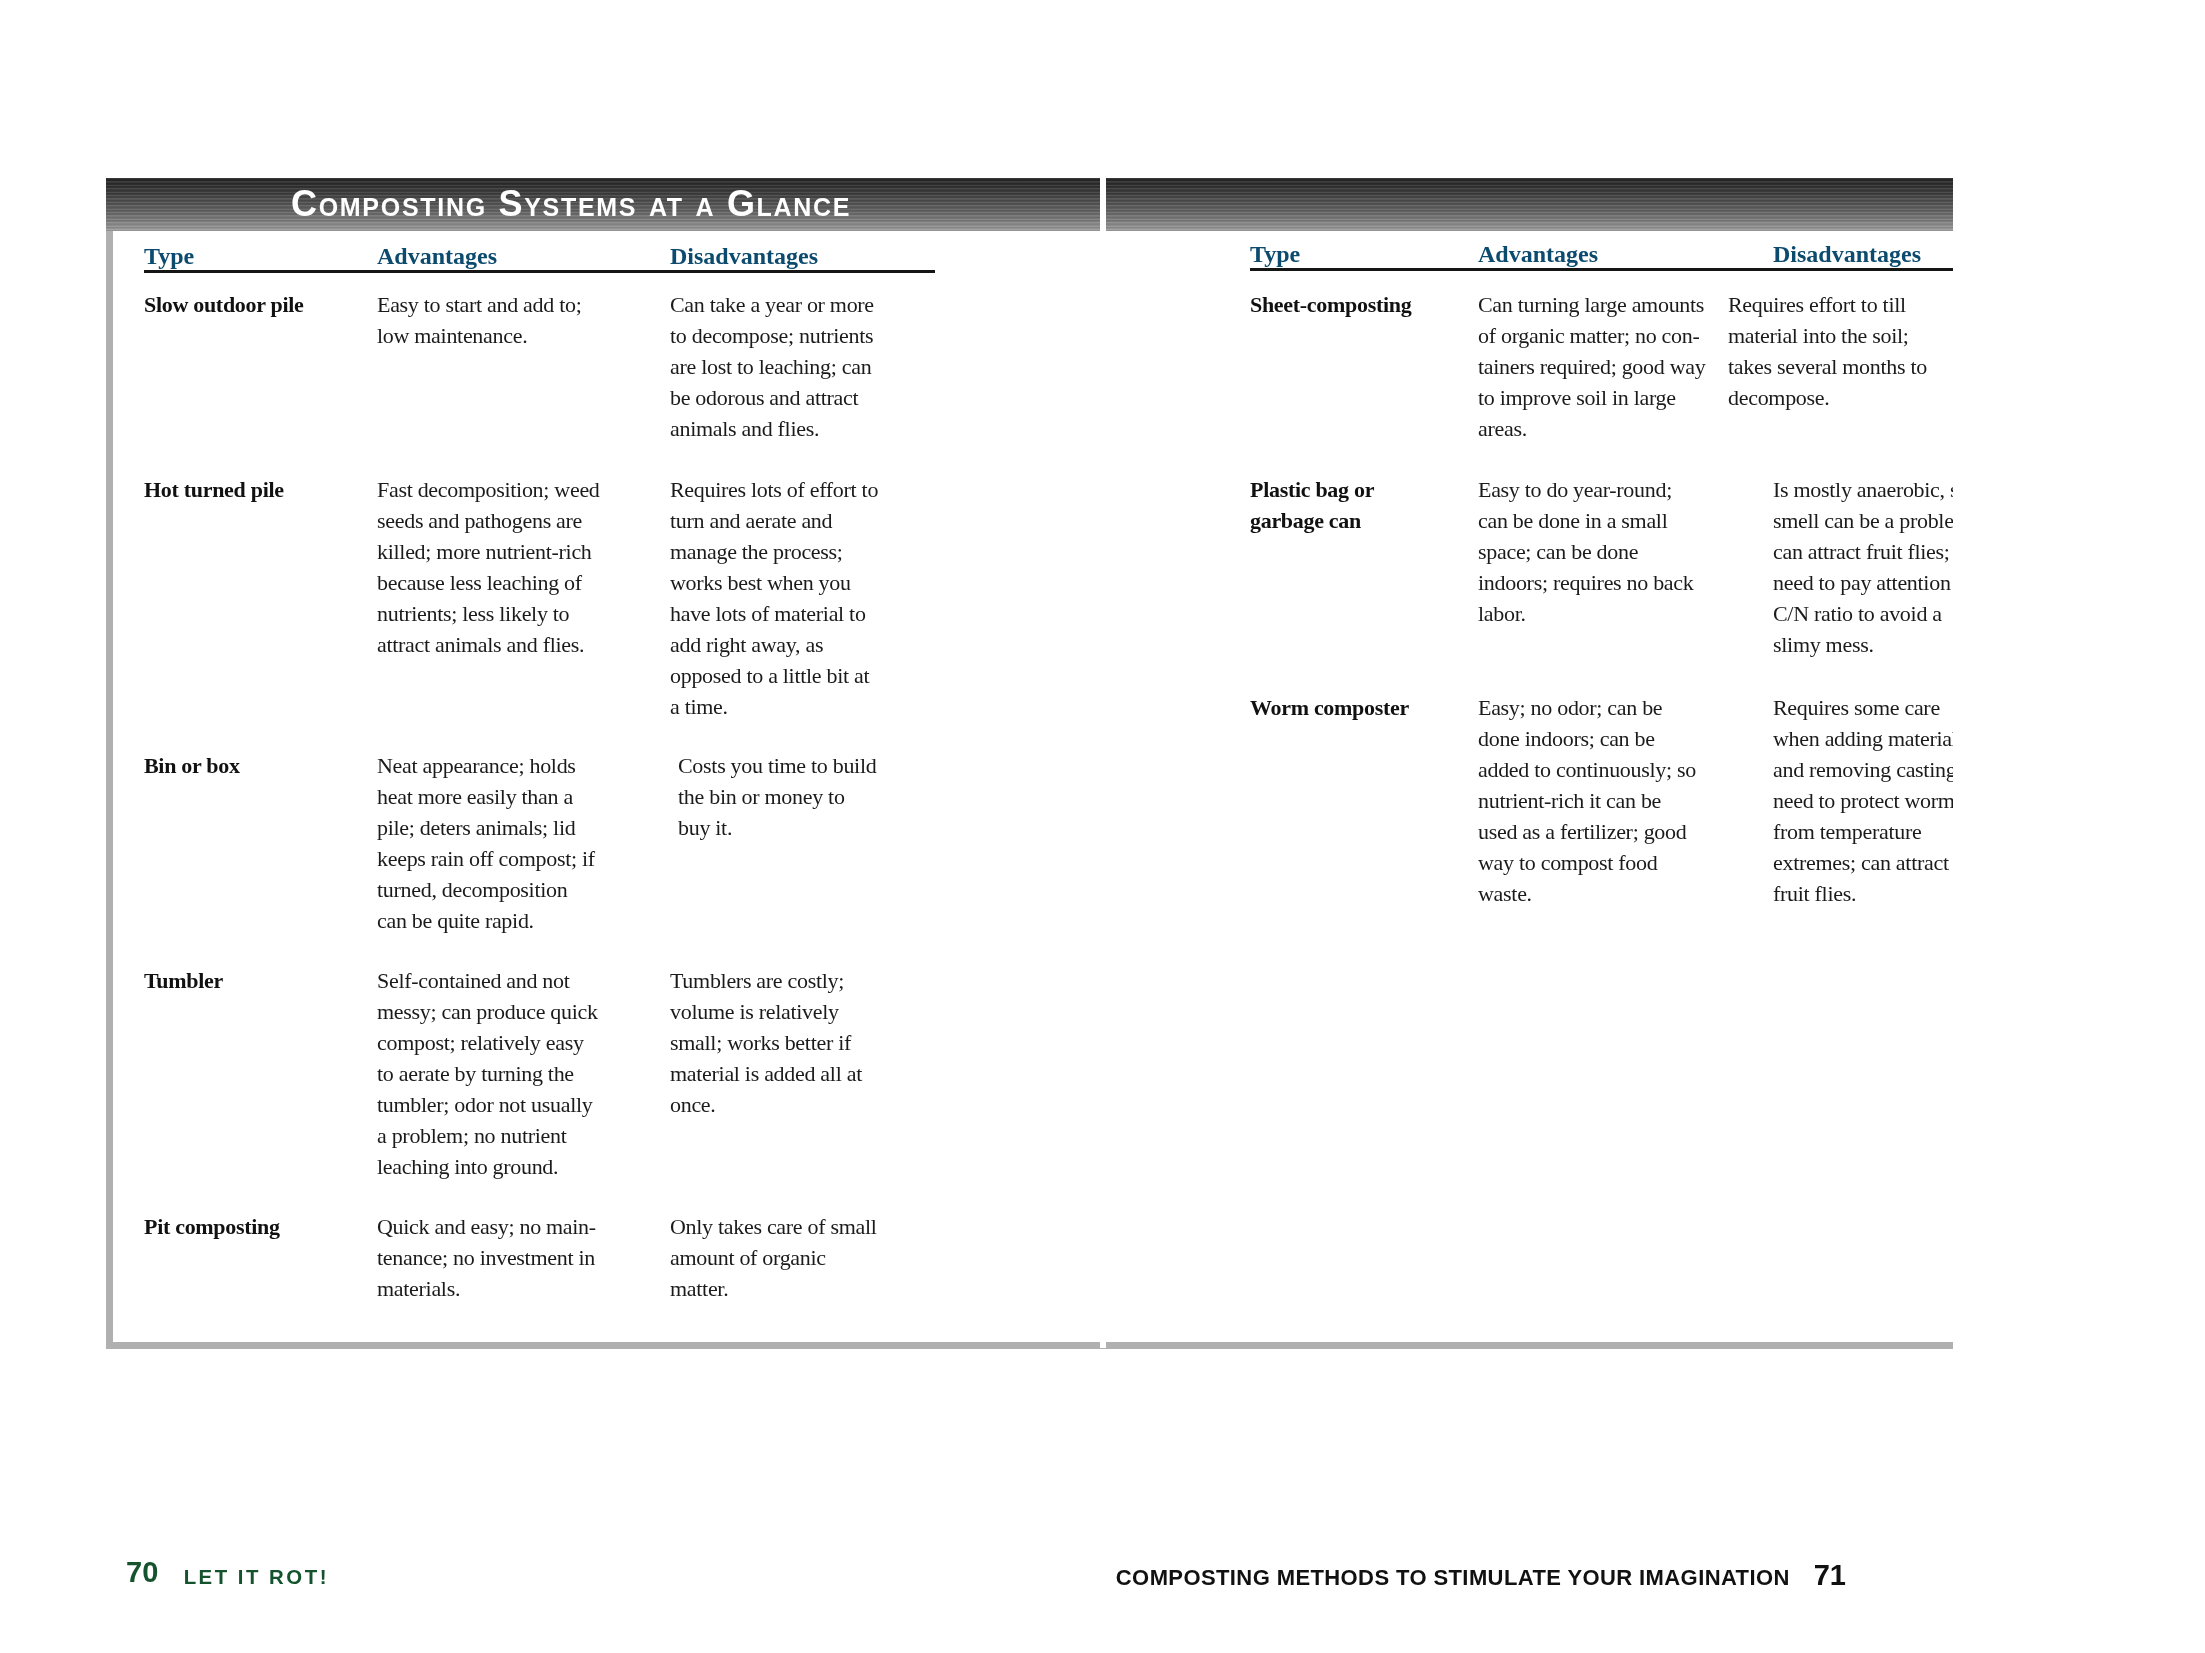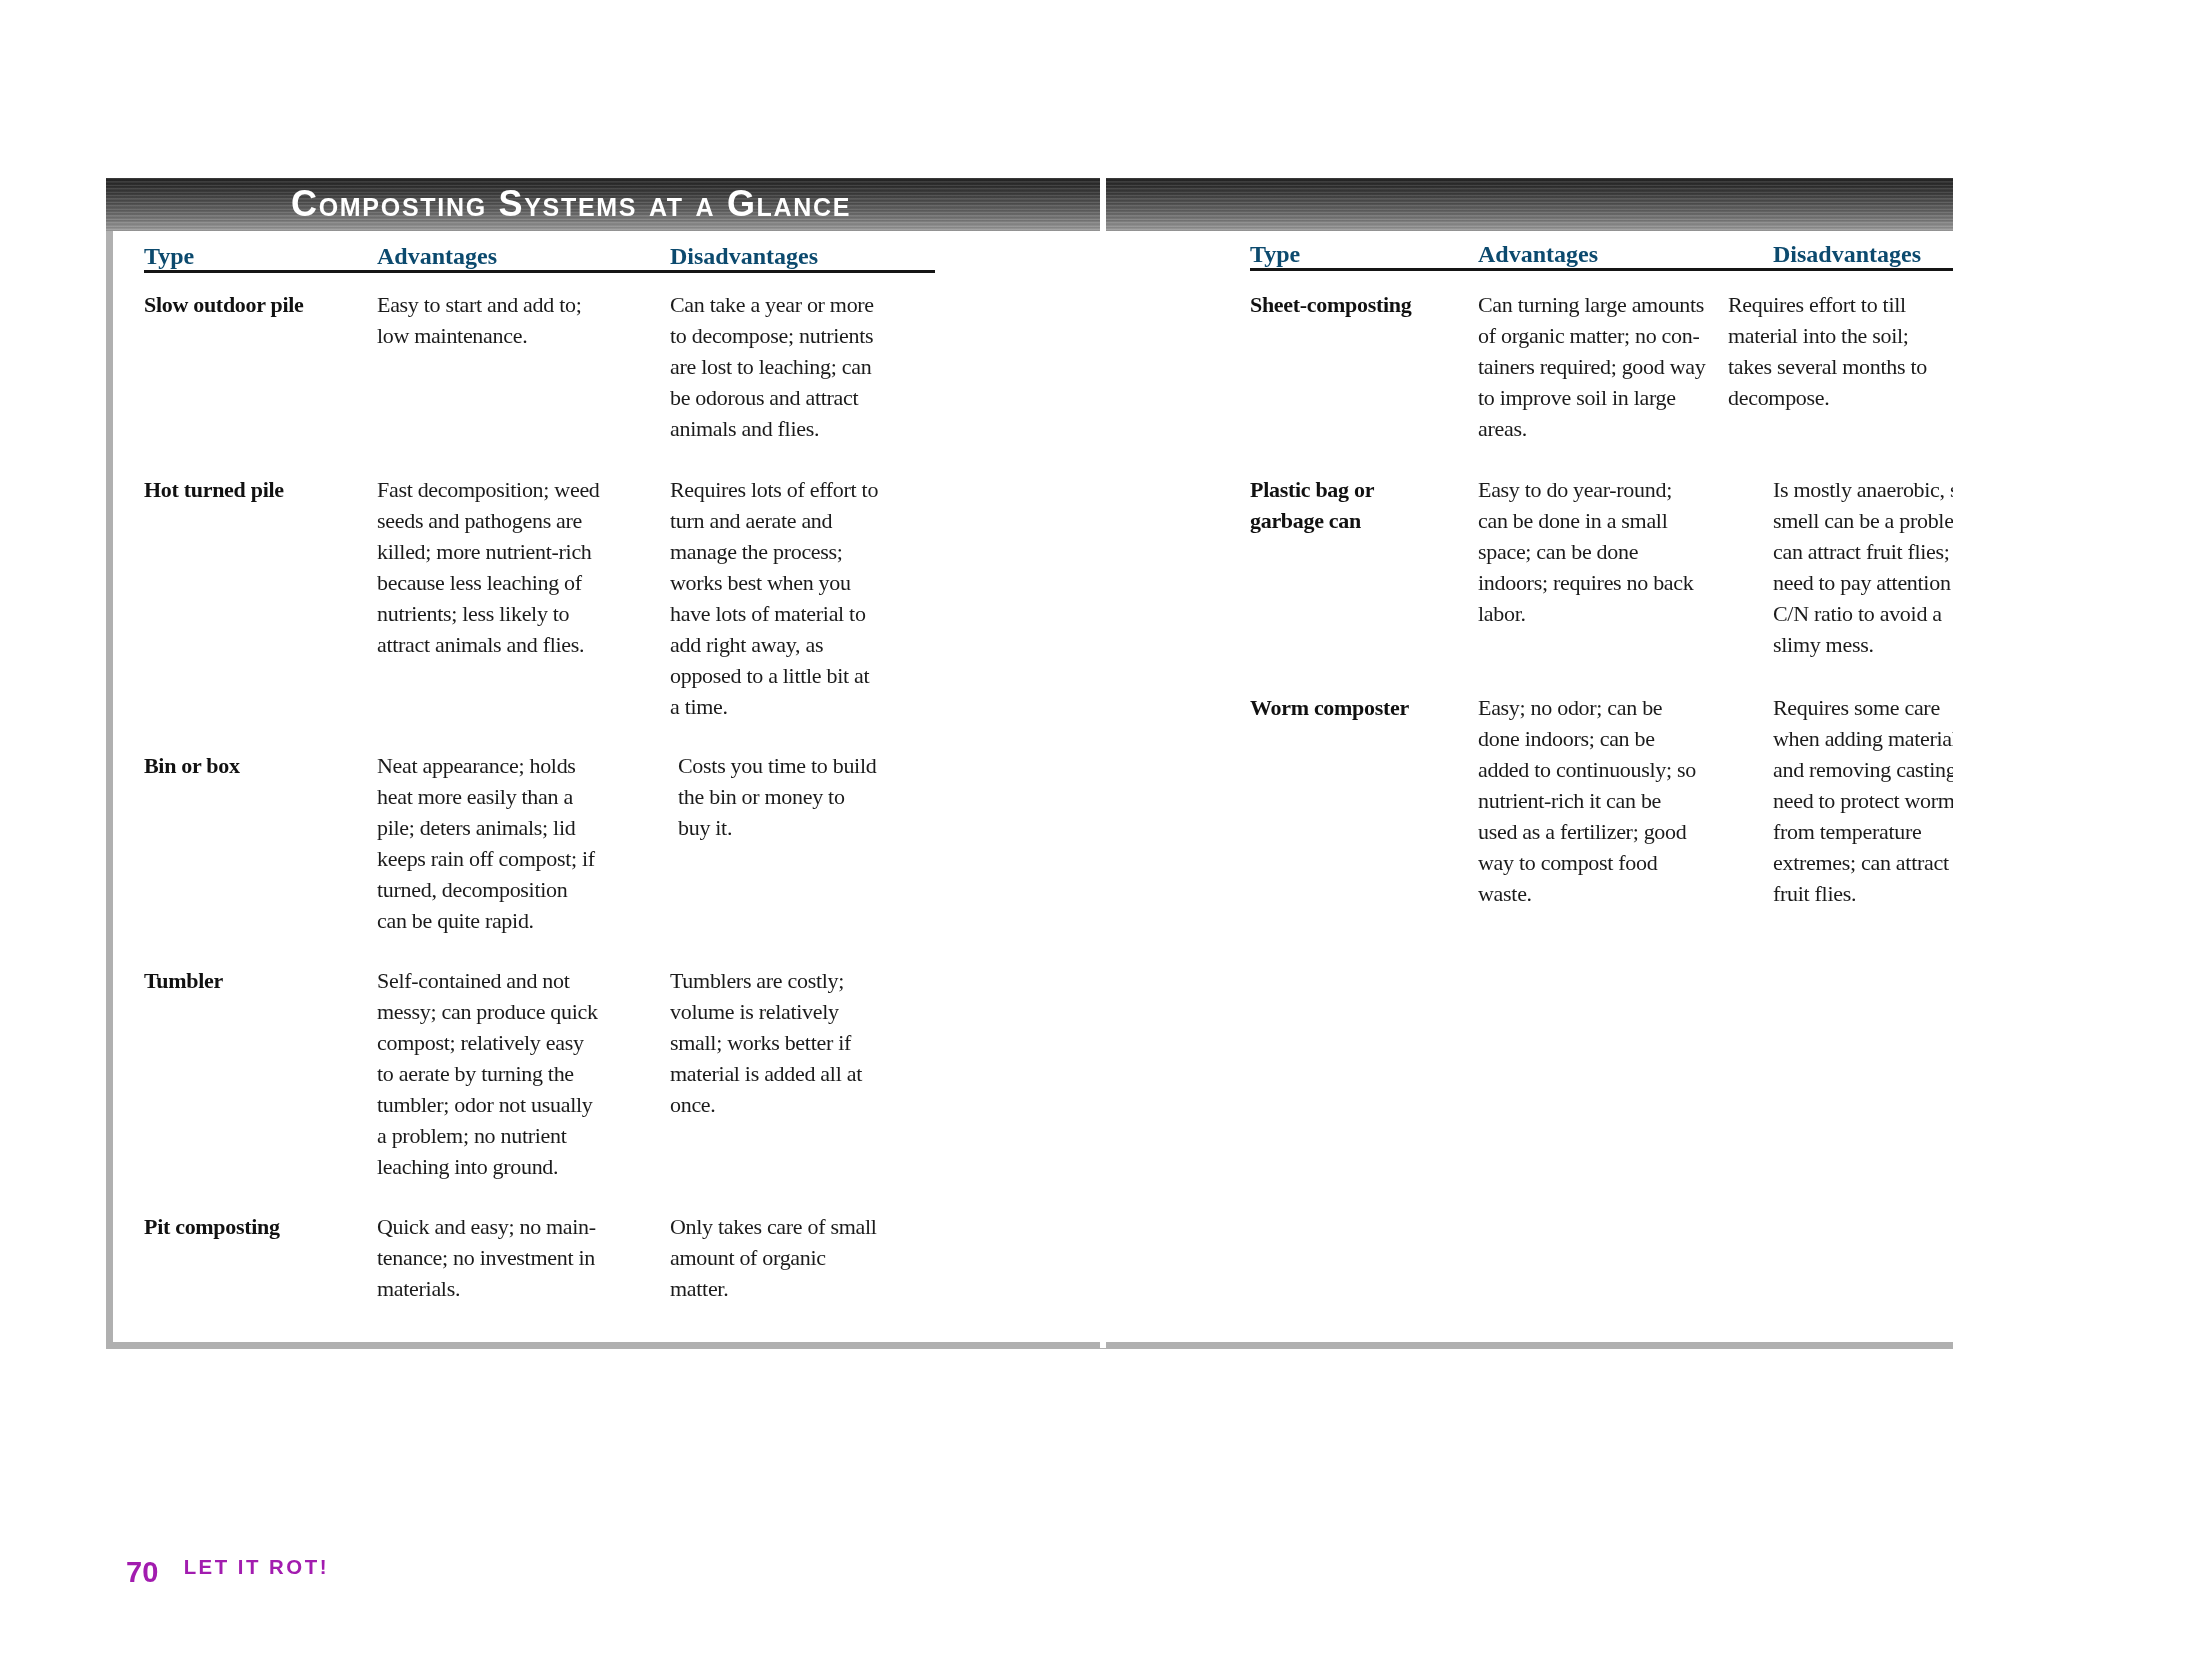--- a/index.html
+++ b/index.html
@@ -62,22 +62,22 @@
     font-size:22px;
     line-height:31px;
     letter-spacing:-0.3px;
     white-space:pre;
     color:#1b1b1b;
   }
   .cell.type{ font-weight:700; color:#111111; }
   
   .footer-left{
     position:absolute; left:126px; top:1556px;
-    display:flex; align-items:flex-start; gap:25.4px;
-    font-family:"Liberation Sans", sans-serif; font-weight:700; color:#a21caf;
+    display:flex; align-items:flex-end; gap:25.4px;
+    font-family:"Liberation Sans", sans-serif; font-weight:700; color:#14532d;
     z-index:4;
   }
   .footer-left .pagenum{ font-size:29px; }
   .footer-left .booklabel{ font-size:20.4px; letter-spacing:2.5px; }
   .footer-right{
     position:absolute; right:107px; top:1559px;
     display:flex; align-items:baseline; gap:24px;
     font-family:"Liberation Sans", sans-serif; font-weight:700; color:#111111;
     z-index:4;
   }
@@ -213,15 +213,19 @@
 need to protect worms
 from temperature
 extremes; can attract
 fruit flies.</div>
   </div>
 
   <div class="footer-left">
     <span class="pagenum">70</span>
     <span class="booklabel">LET IT ROT!</span>
   </div>
+  <div class="footer-right">
+    <span class="chapterlabel">COMPOSTING METHODS TO STIMULATE YOUR IMAGINATION</span>
+    <span class="pagenum">71</span>
+  </div>
 
 </div>
 
 
 </body></html>

